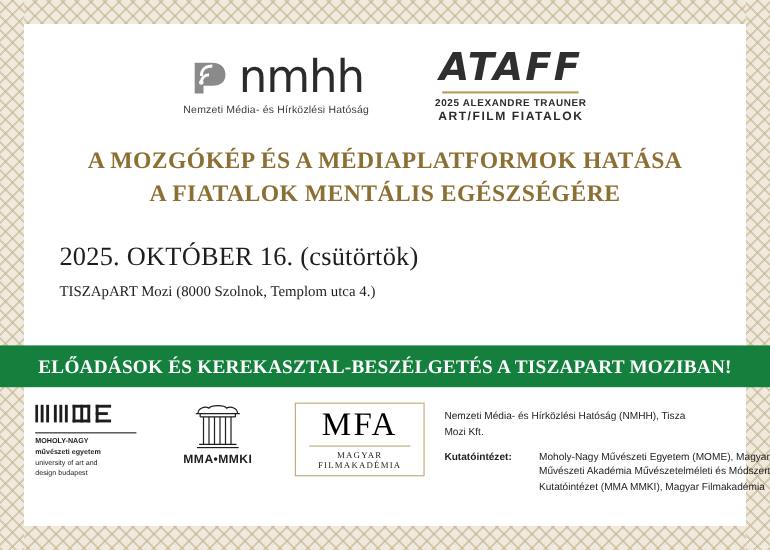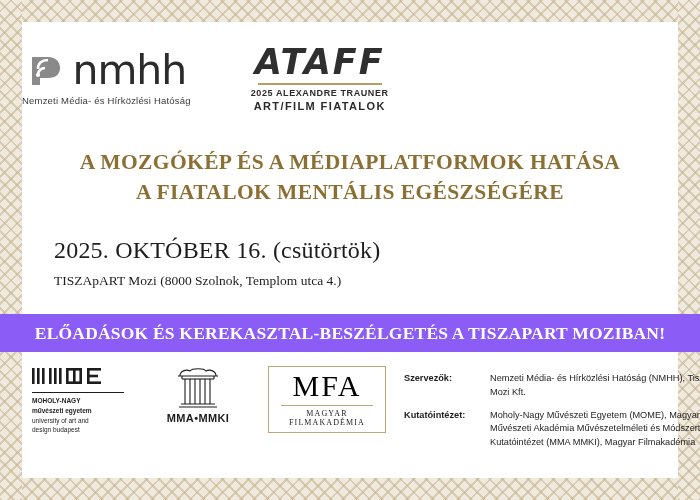--- a/index.html
+++ b/index.html
@@ -42,20 +42,21 @@
     top: 22px;
     width: 656px;
     height: 456px;
     background: #ffffff;
   }
 
   
   .logos-row {
     display: flex;
     align-items: center;
+    justify-content: center;
     gap: 60px;
     padding-top: 30px;
     height: 82px;
     box-sizing: border-box;
   }
 
   .nmhh-logo {
     display: flex;
     flex-direction: column;
     align-items: center;
@@ -117,21 +118,21 @@
     font-family: "Liberation Sans", sans-serif;
     font-size: 11px;
     font-weight: bold;
     letter-spacing: 1.4px;
     margin-top: 2px;
   }
 
   
   .title-block {
     text-align: center;
-    margin-top: 44px;
+    margin-top: 28px;
     color: #8a6d2f;
   }
   .title-line {
     font-family: "Liberation Serif", serif;
     font-size: 21.5px;
     font-weight: bold;
     letter-spacing: 0.4px;
     line-height: 1.38;
     color: #8c6f33;
   }
@@ -154,21 +155,21 @@
     margin-top: 9px;
   }
 
   
   .highlight-bar {
     position: absolute;
     left: -22px;
     width: 700px;
     top: 292px;
     height: 38px;
-    background: #8b5cf6;
+    background: #15803d;
     display: flex;
     align-items: center;
     justify-content: center;
   }
   .highlight-text {
     font-family: "Liberation Serif", serif;
     font-size: 17.5px;
     font-weight: bold;
     color: #ffffff;
     letter-spacing: 0.2px;
@@ -396,21 +397,20 @@
         <div class="mfa">
           <div class="mfa-mark">MFA</div>
           <div class="mfa-rule"></div>
           <div class="mfa-name">MAGYAR FILMAKADÉMIA</div>
         </div>
 
       </div>
 
       <div class="organizers">
         <div class="org-row">
-          <div class="org-label">Szervezők:</div>
           <div class="org-value">Nemzeti Média- és Hírközlési Hatóság (NMHH), Tisza Mozi Kft.</div>
         </div>
         <div class="org-row">
           <div class="org-label">Kutatóintézet:</div>
           <div class="org-value">Moholy-Nagy Művészeti Egyetem (MOME), Magyar Művészeti Akadémia Művészetelméleti és Módszertani Kutatóintézet (MMA MMKI), Magyar Filmakadémia</div>
         </div>
       </div>
 
     </div>
 

